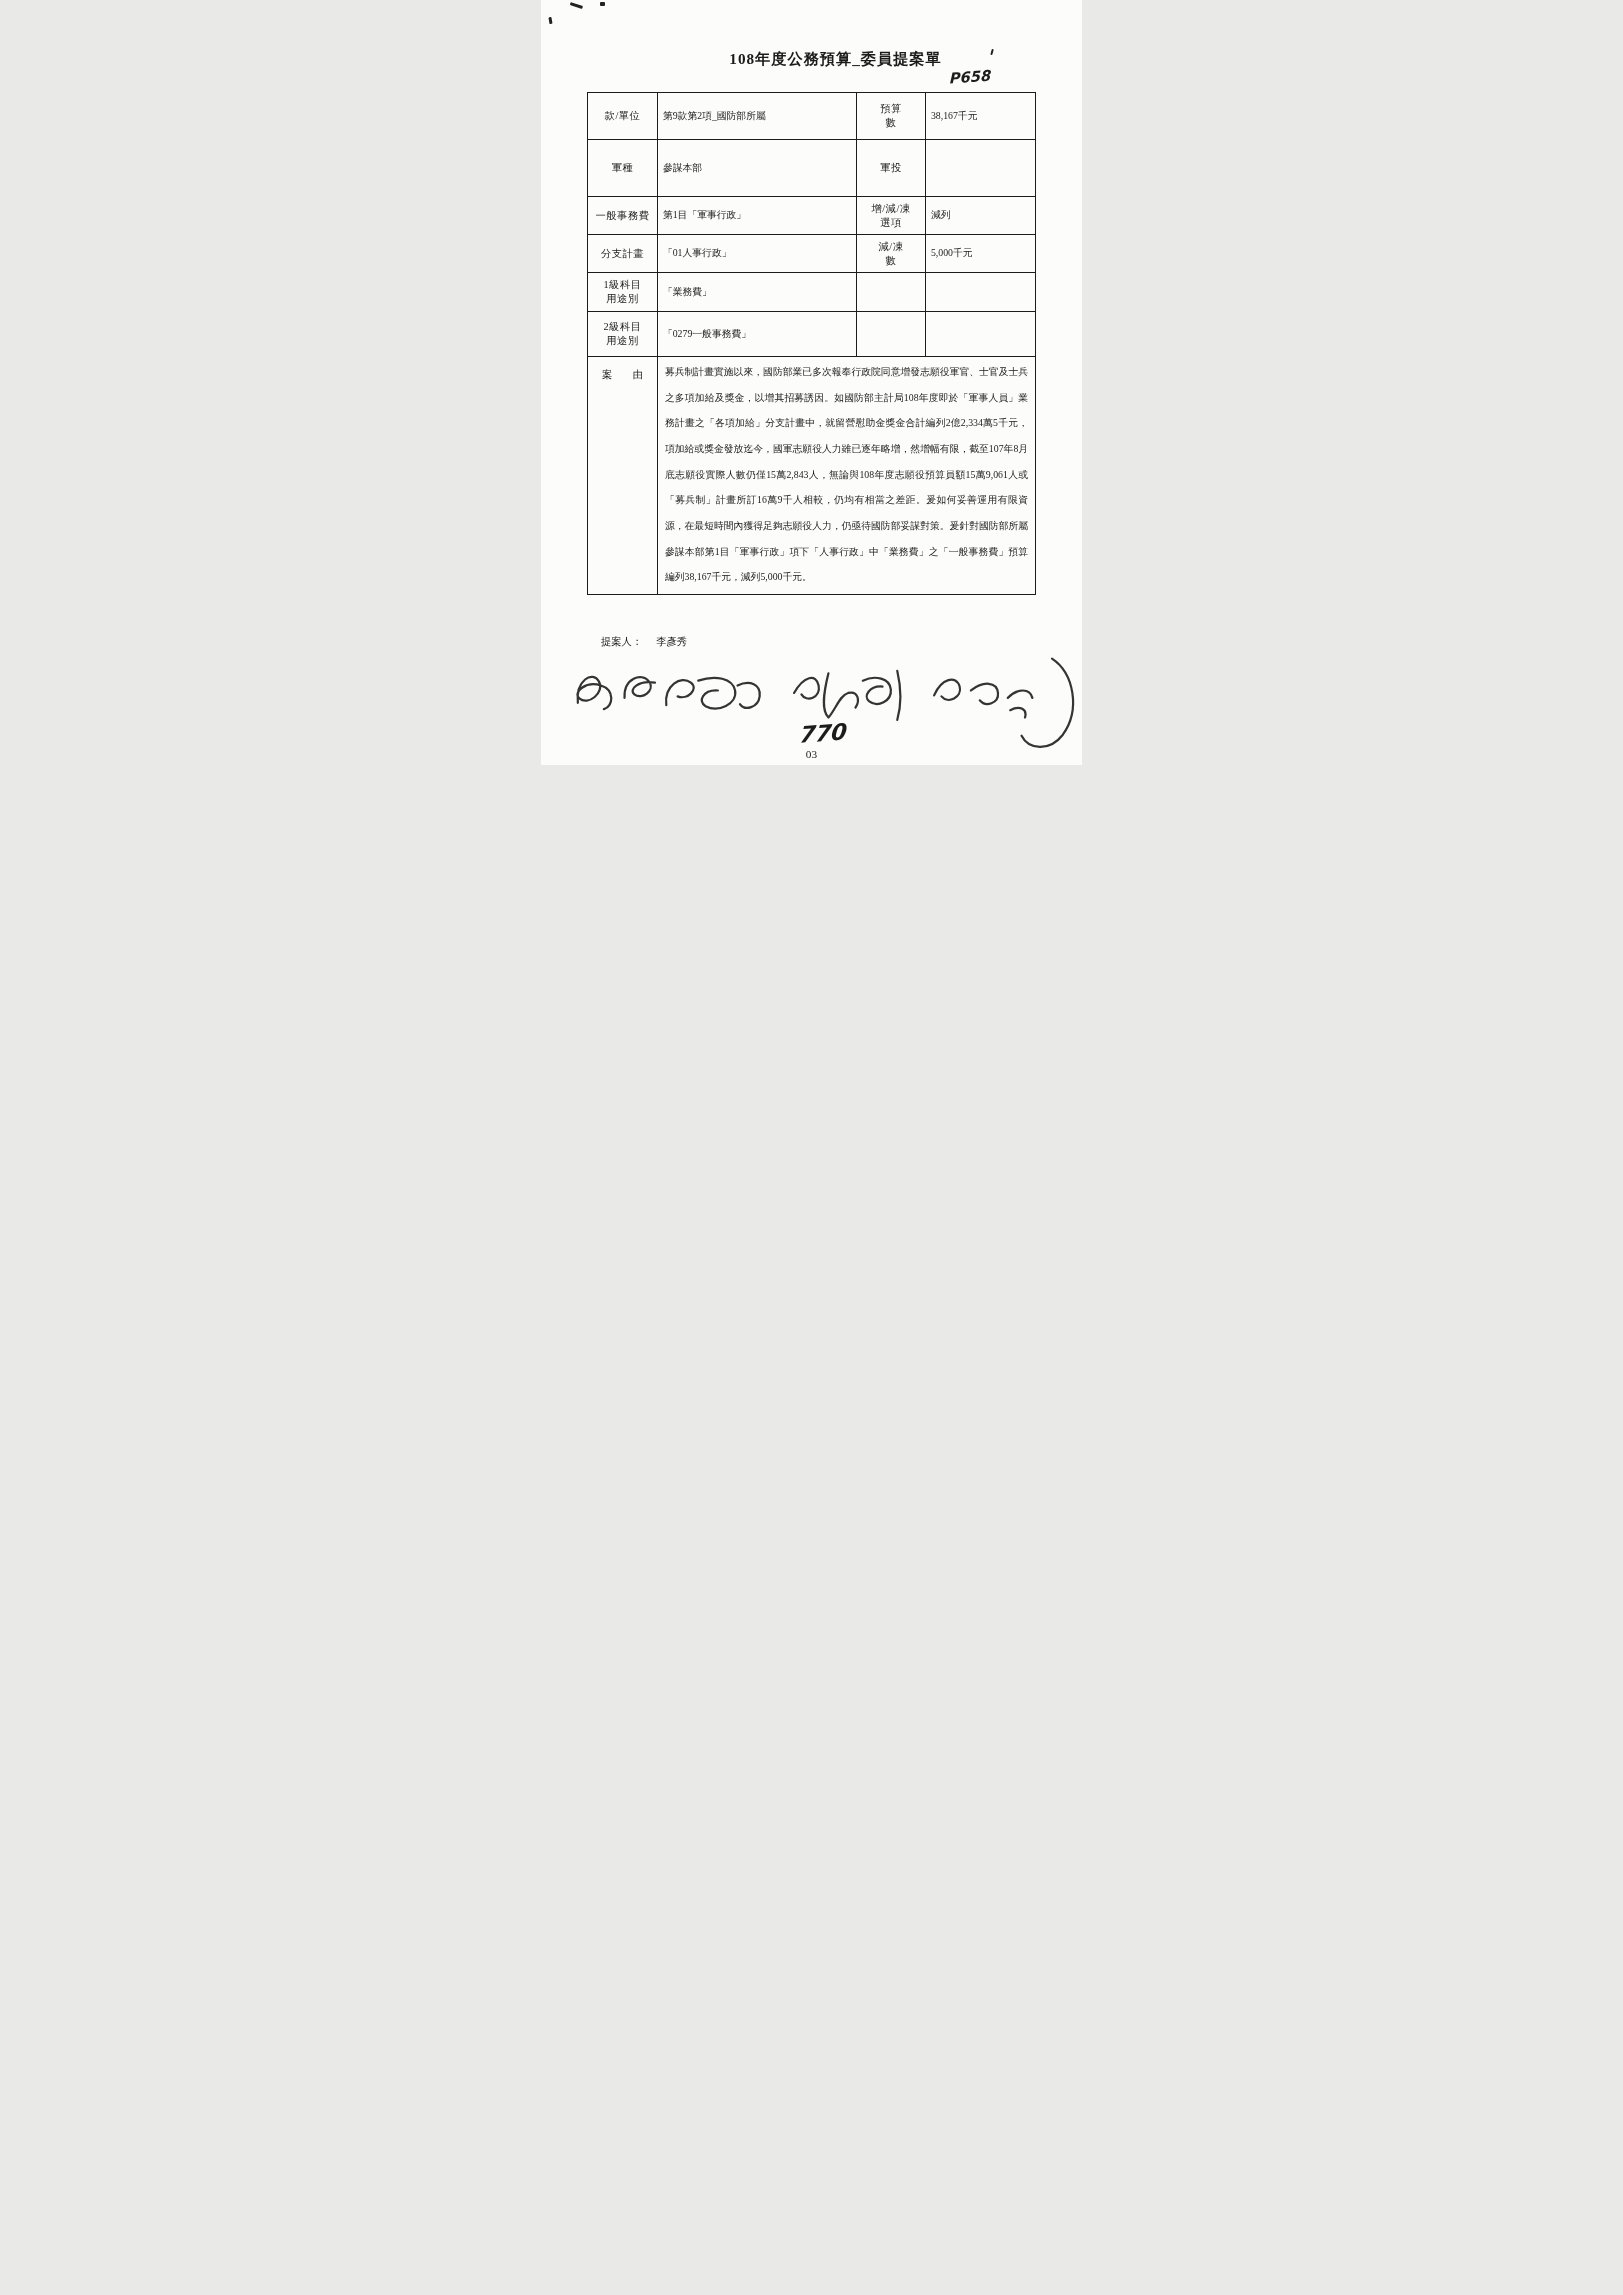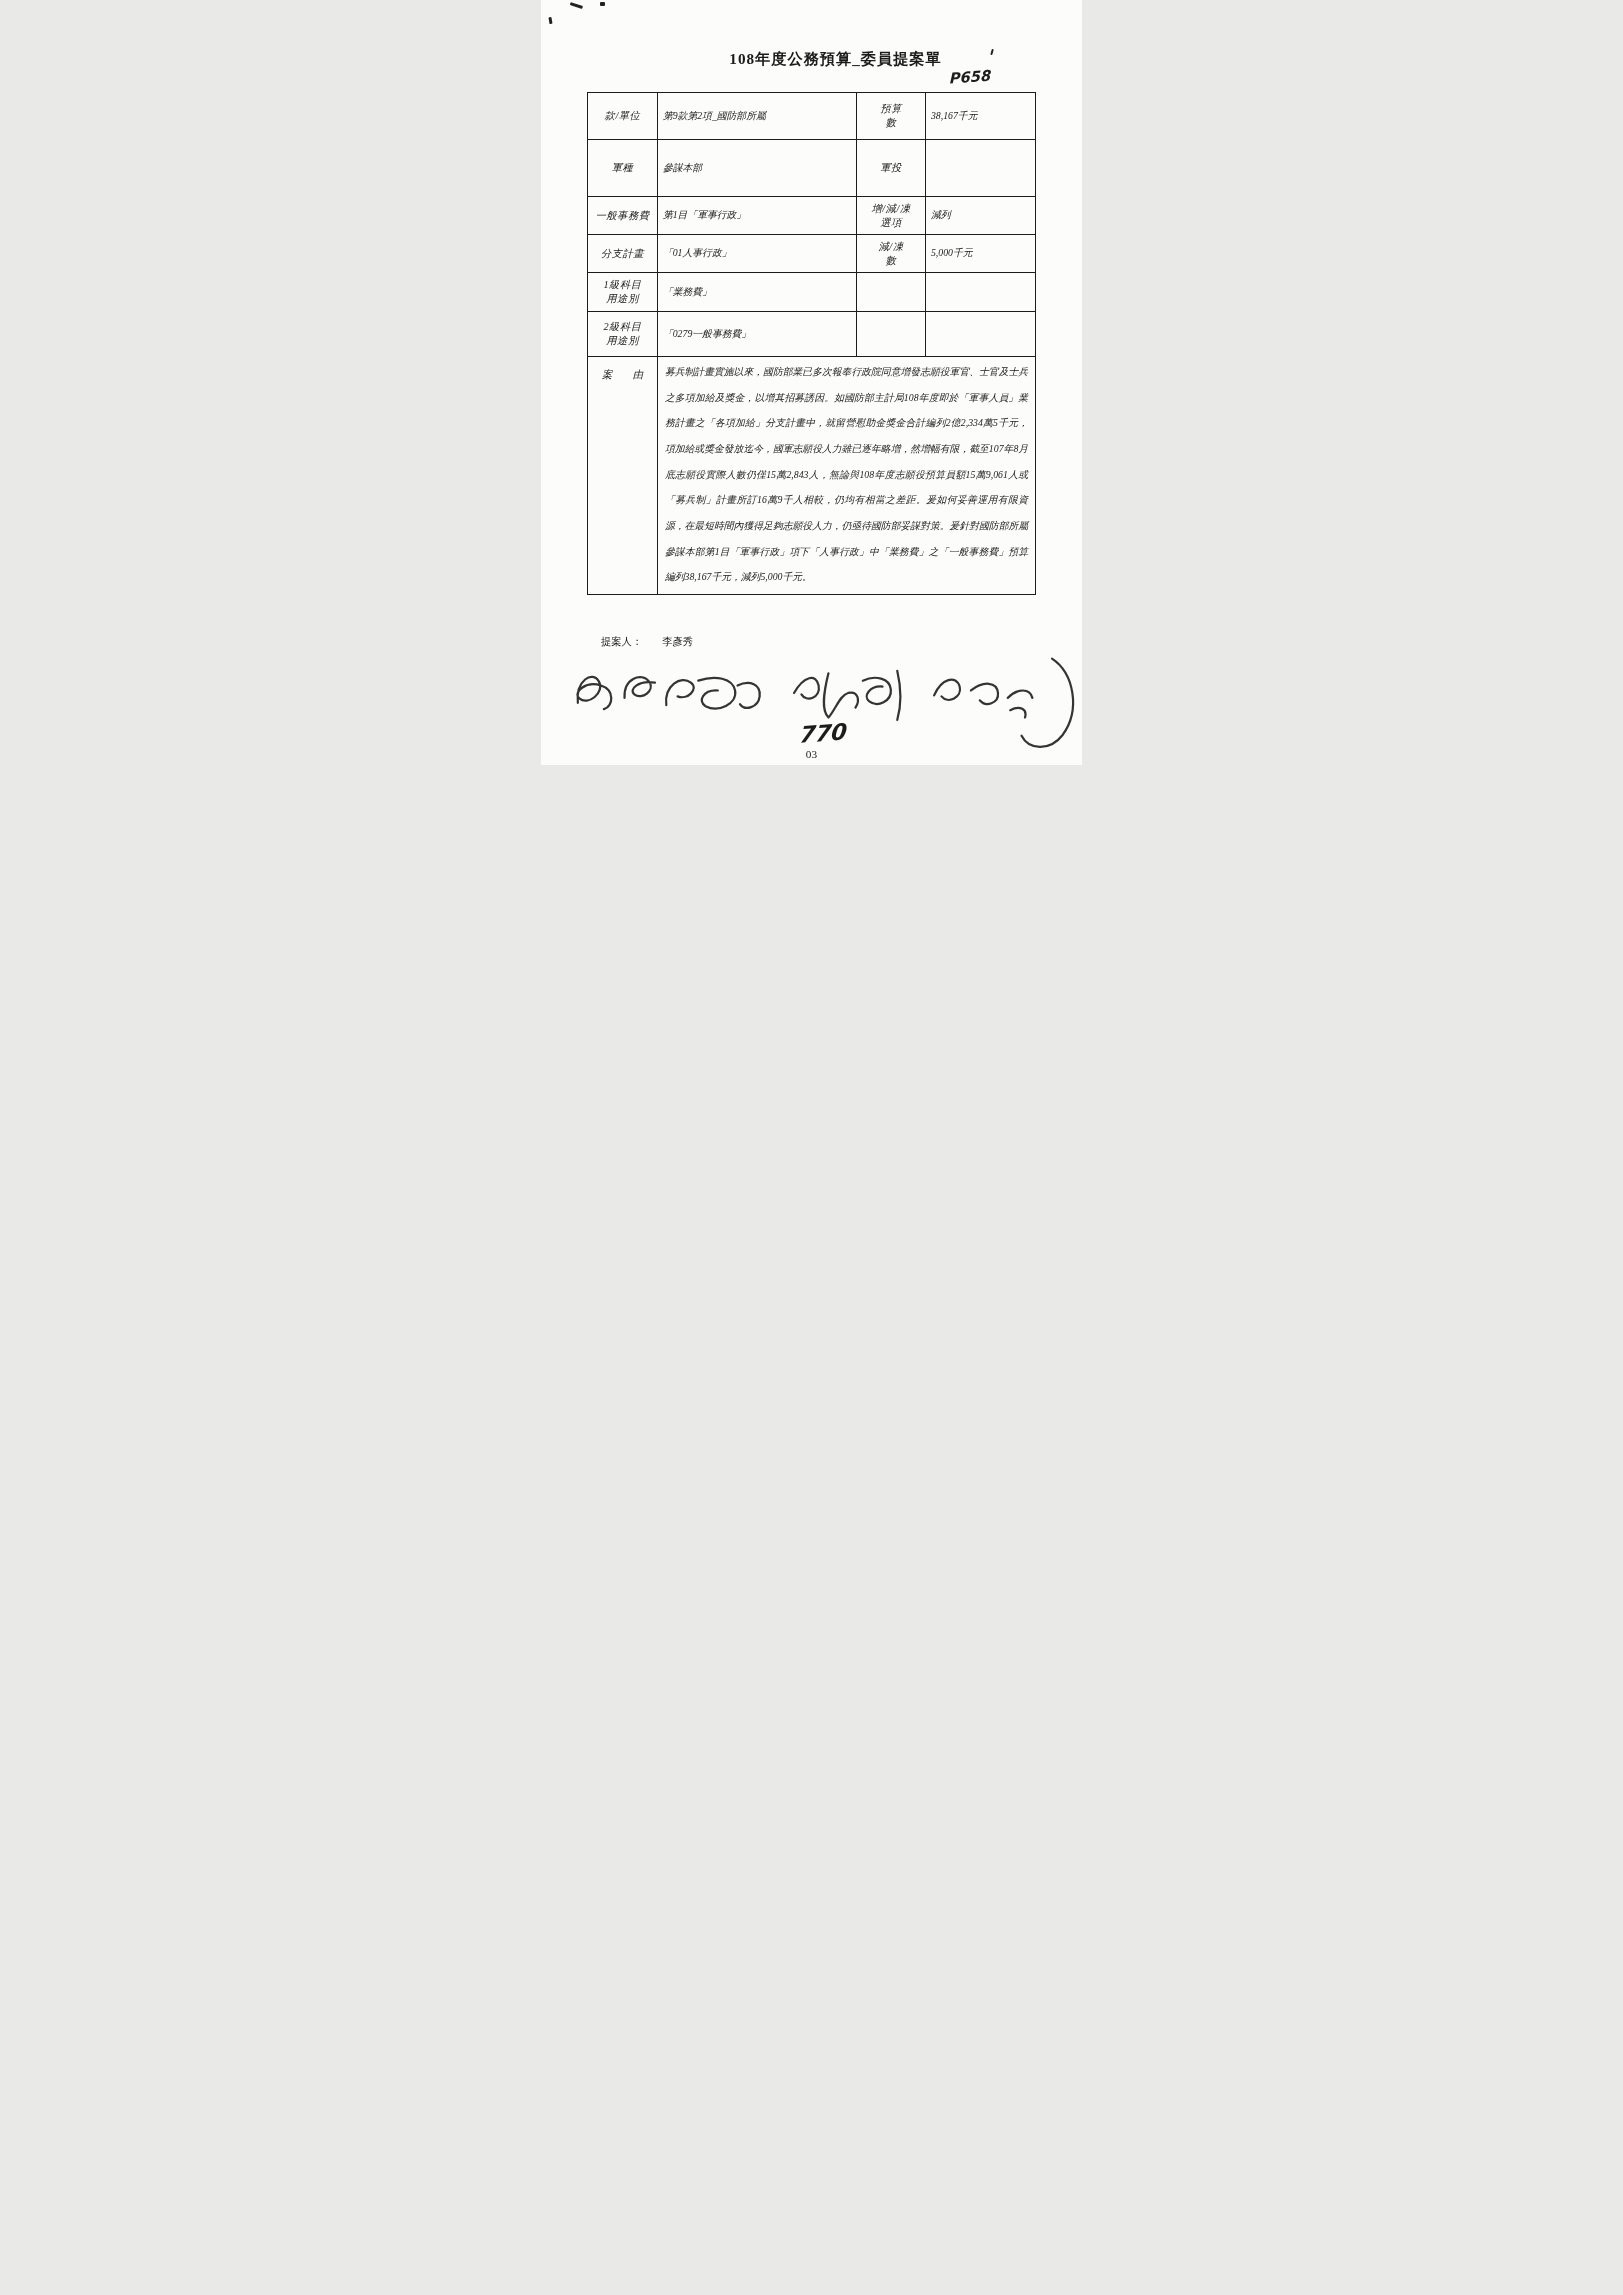--- a/index.html
+++ b/index.html
@@ -25,21 +25,20 @@
   .page-note {
     position:absolute; top:68px; left:409px;
     font-size:14.7px; font-weight:600;
     transform:rotate(-4deg) skewX(-6deg);
   }
 
   table.form-table {
     position:absolute; left:46px; top:92px; width:447px;
     border-collapse:collapse; table-layout:fixed;
     border:1.5px solid #161616;
-    font-style:italic;
   }
   .form-table td { border:1px solid #1c1c1c; overflow:hidden; }
 
   .lc {
     text-align:center; vertical-align:middle;
     font-size:10.3px; white-space:pre-line; letter-spacing:0.5px;
     padding:1px 2px;
   }
   .vc {
     text-align:left; vertical-align:middle;
@@ -56,21 +55,21 @@
   }
   .case-txt {
     vertical-align:top;
     font-size:9.8px; line-height:2.62;
     padding:2px 6.9px 3.9px 6.9px;
     text-align:justify;
   }
 
   .proposer {
     position:absolute; left:60px; top:635px;
-    font-size:10.3px; display:flex; gap:20px;
+    font-size:10.3px; display:flex; gap:14px;
   }
 
   .sig-layer { position:absolute; left:0; top:651px; width:541px; height:106px; }
   .sig-layer path { stroke:#232323; stroke-width:4.5; fill:none;
                     stroke-linecap:round; stroke-linejoin:round; opacity:.92; }
 
   .hand-number {
     position:absolute; left:259px; top:720px;
     font-size:22.6px; font-weight:600;
     transform:rotate(-4deg) skewX(-10deg);

